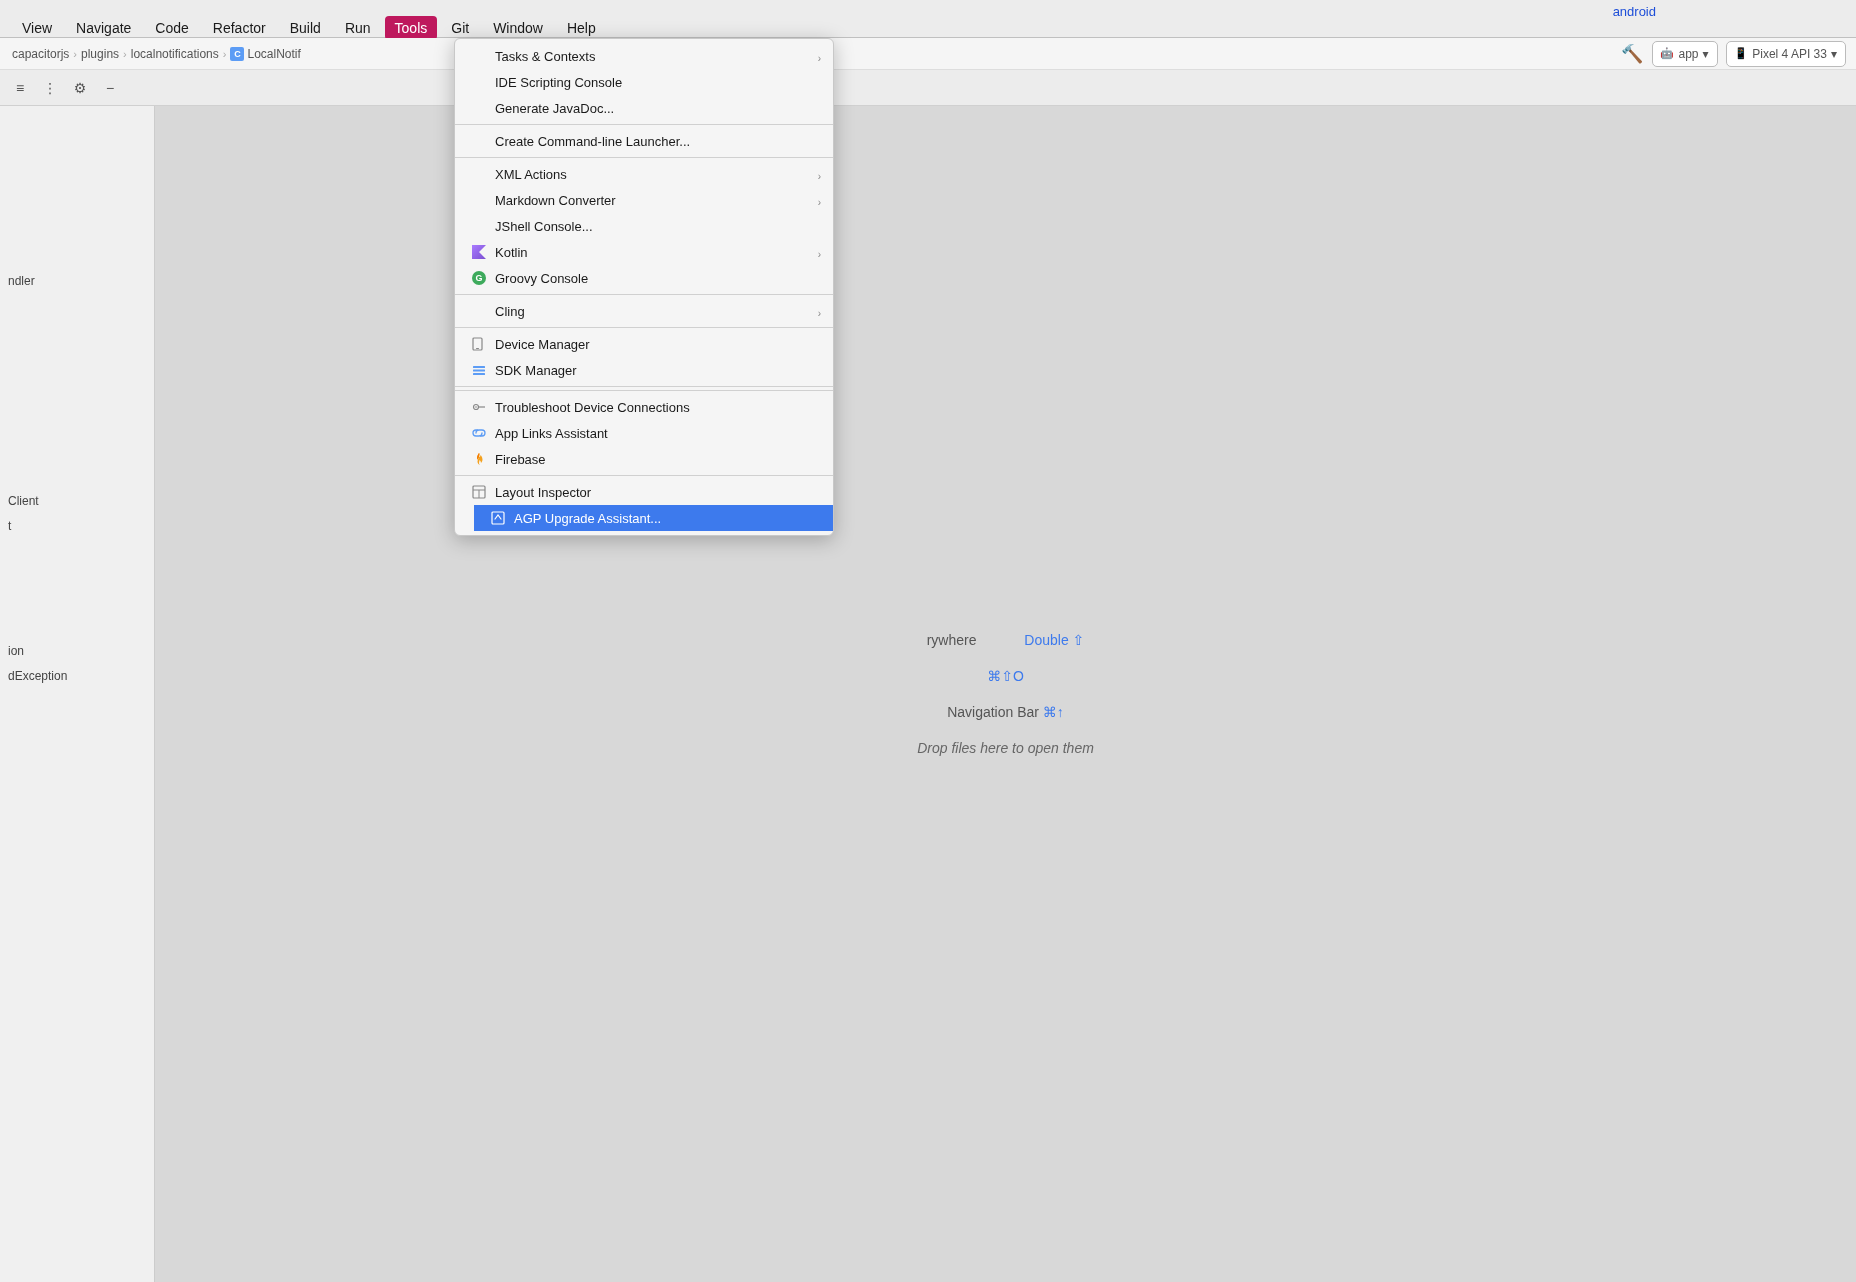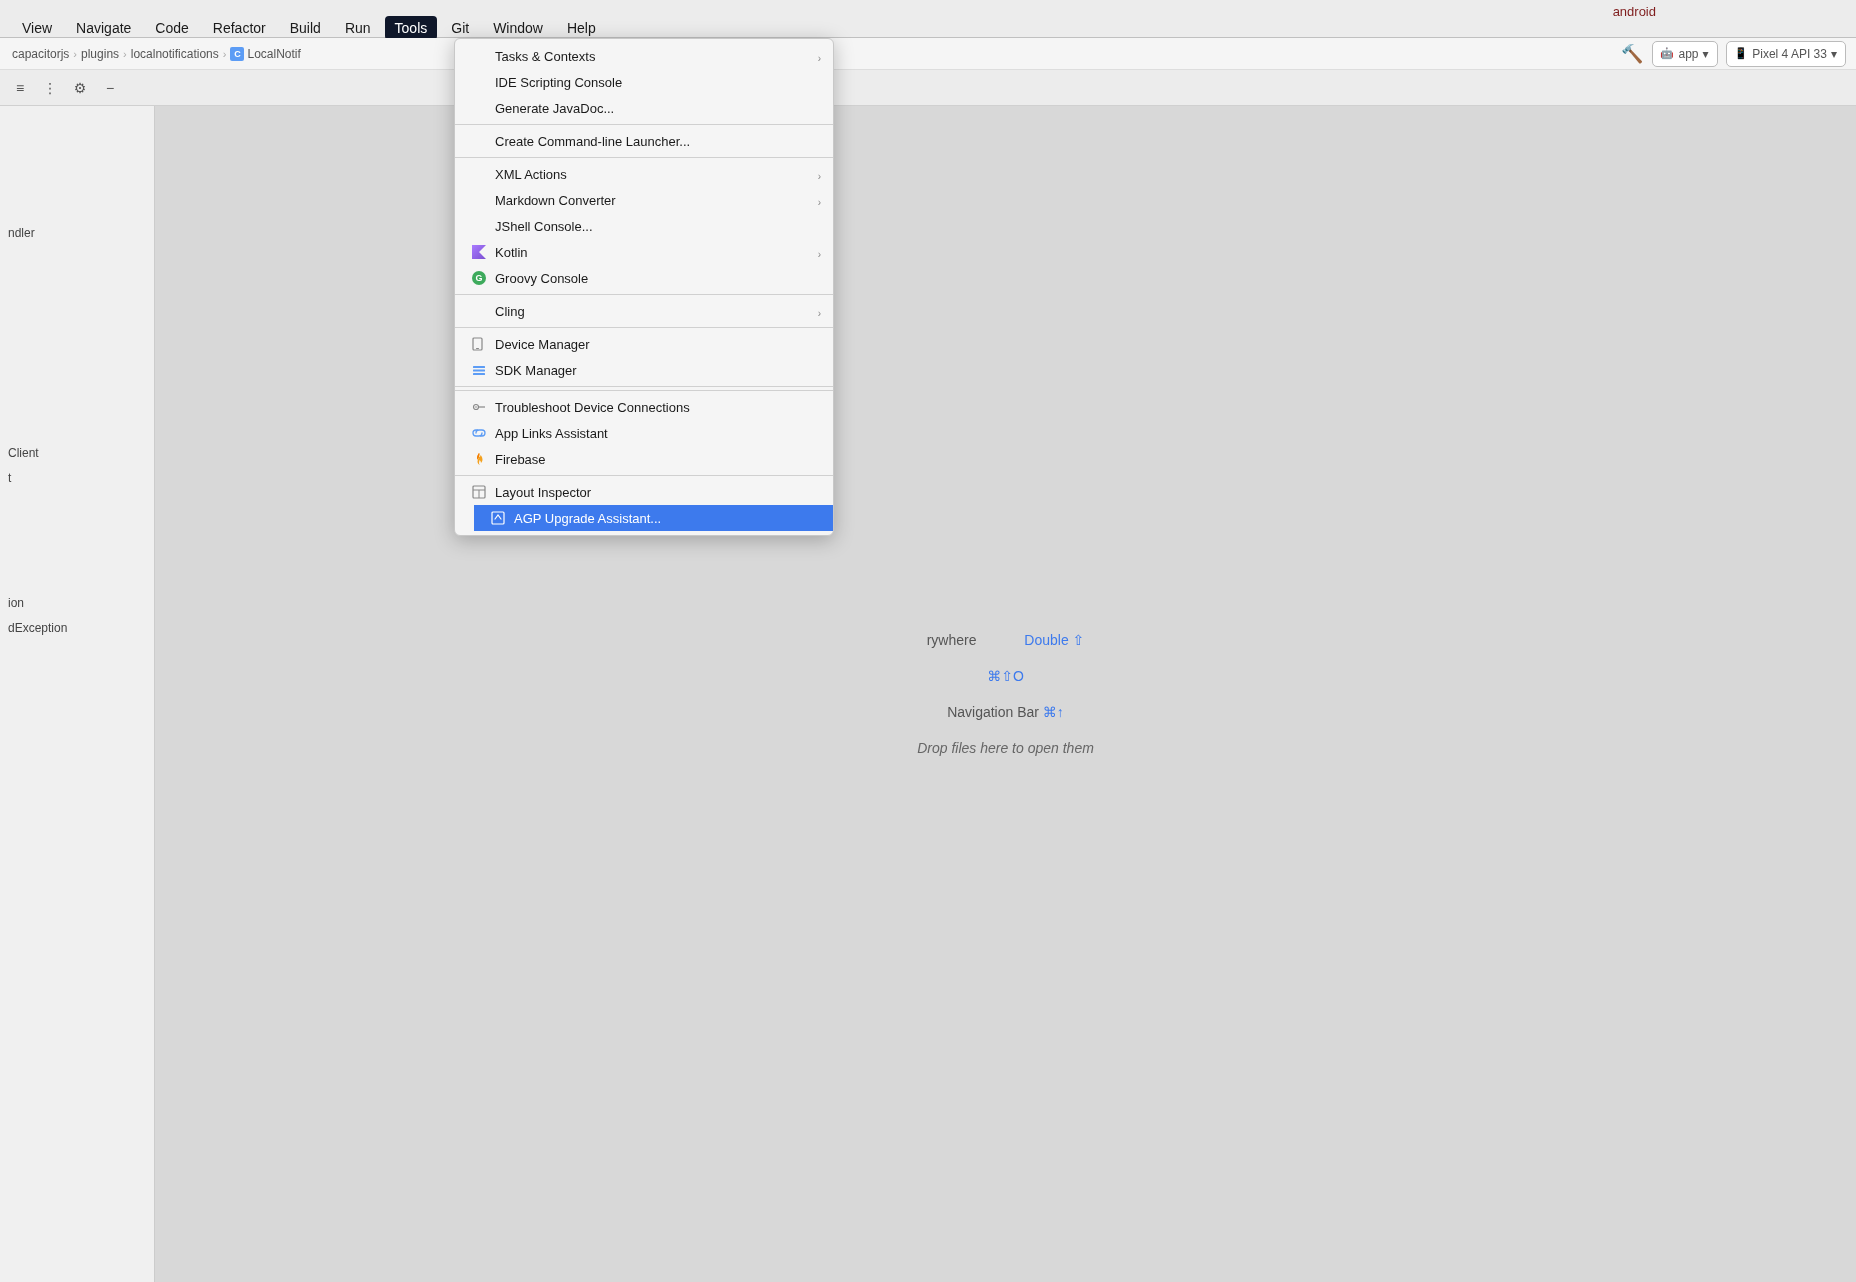--- a/index.html
+++ b/index.html
@@ -37,21 +37,21 @@
 
     .menu-item {
       padding: 4px 10px;
       font-size: 14px;
       color: #1a1a1a;
       border-radius: 4px;
       cursor: pointer;
     }
 
     .menu-item.active {
-      background: #0f172a;
+      background: #be185d;
       color: white;
     }
 
     
     .breadcrumb-bar {
       position: absolute;
       top: 38px; left: 0; right: 0;
       height: 32px;
       background: #f5f5f5;
       display: flex;
@@ -139,20 +139,21 @@
       flex-direction: column;
       gap: 20px;
     }
 
     
     .panel-text {
       position: absolute;
       left: 8px;
       color: #444;
       font-size: 12px;
+      margin-top: 48px;
     }
 
     
     .tools-dropdown {
       position: absolute;
       top: 38px;
       left: 454px;
       width: 380px;
       background: #f5f5f5;
       border: 1px solid #c8c8c8;
@@ -225,21 +226,21 @@
     }
 
     .window-title {
       position: absolute;
       top: 0;
       right: 200px;
       height: 23px;
       display: flex;
       align-items: center;
       font-size: 13px;
-      color: #7f1d1d;
+      color: #1d4ed8;
       font-weight: 500;
     }
 
     .run-config-box {
       display: flex;
       align-items: center;
       gap: 4px;
       background: white;
       border: 1px solid #bbb;
       border-radius: 5px;

